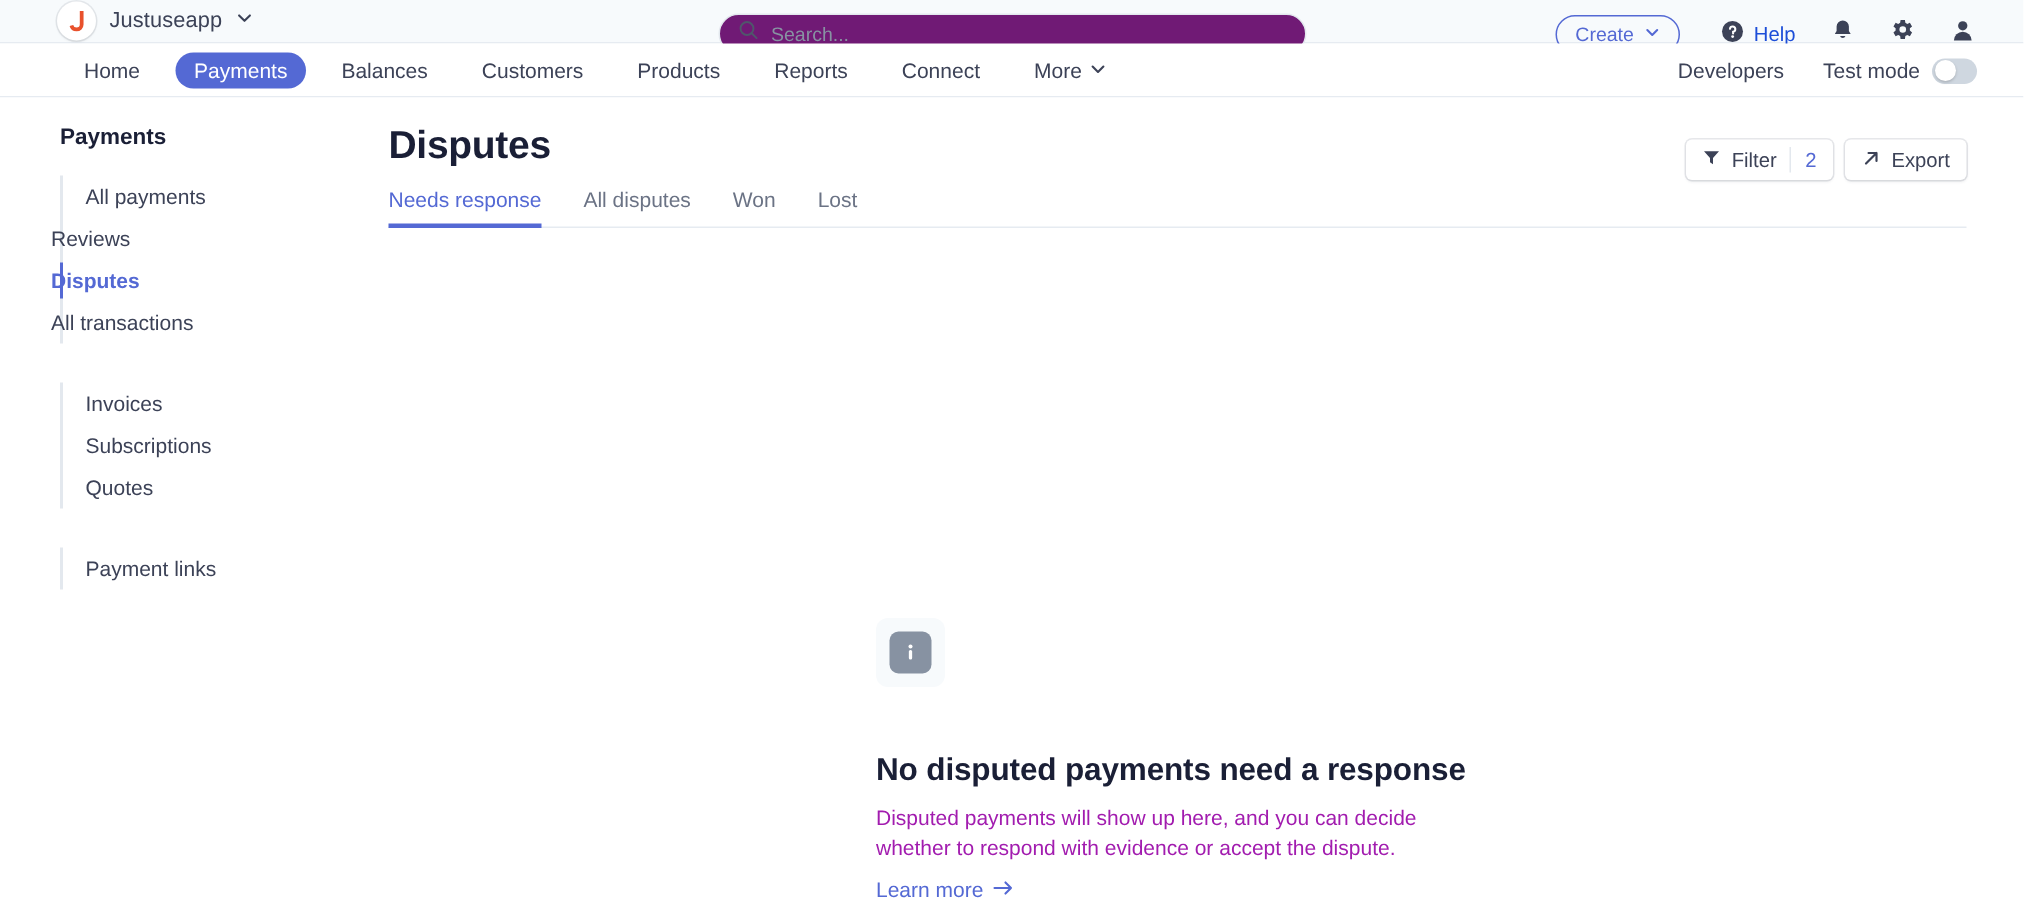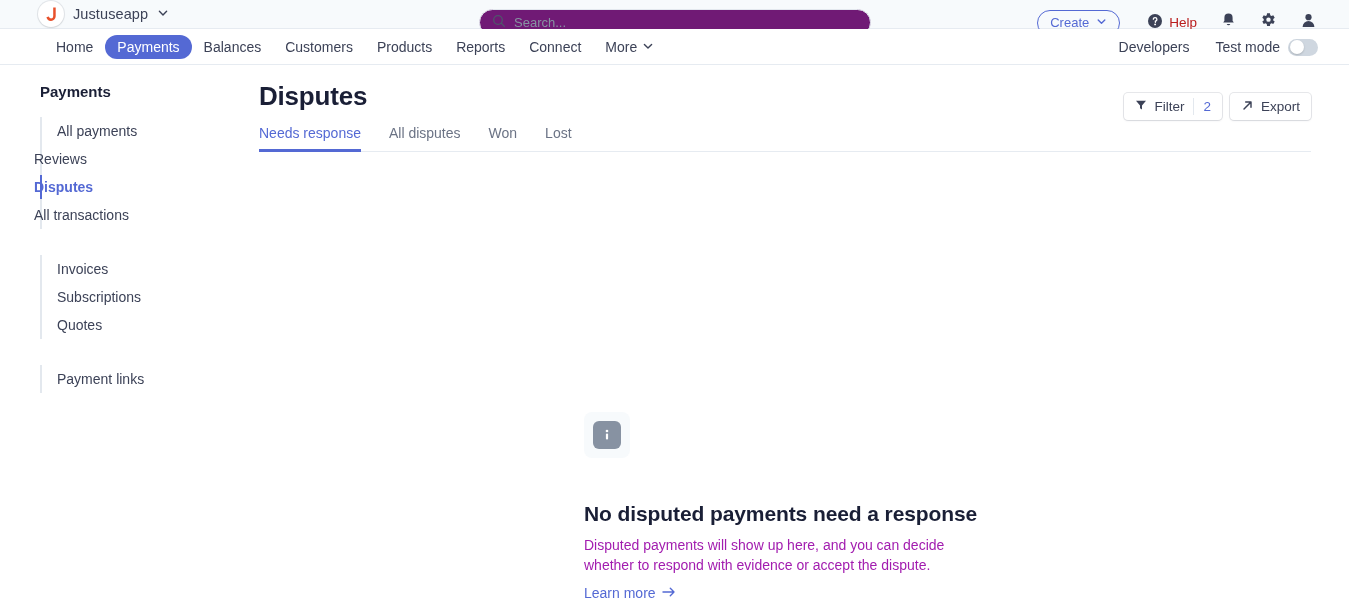--- a/index.html
+++ b/index.html
@@ -62,39 +62,39 @@
   .create-btn {
     display: flex; align-items: center; gap: 7px;
     height: 26px; padding: 0 12px;
     border: 1px solid #5469d4; border-radius: 13px;
     color: #5469d4; font-size: 13px; font-weight: 500;
     background: transparent; cursor: pointer;
   }
   .help-btn {
     display: flex; align-items: center; gap: 6px;
     margin-left: 27px; cursor: pointer;
-    color: #b91c1c; font-size: 13.5px;
+    color: #1d4ed8; font-size: 13.5px;
   }
   .icon-btn {
     margin-left: 23px; cursor: pointer;
     display: flex; align-items: center; justify-content: center;
     color: #3c4257;
   }
 
   
   .navbar {
     position: relative;
     height: 36px;
     background: #ffffff;
     border-bottom: 1px solid #e6ebf1;
     display: flex; align-items: center;
   }
   .nav-items {
     display: flex; align-items: center;
-    margin-left: 44px; gap: 0;
+    margin-left: 44px; gap: 12px;
   }
   .nav-item {
     font-size: 14px; color: #3c4257;
     padding: 4px 12px; border-radius: 12px;
     cursor: pointer; white-space: nowrap;
   }
   .nav-item.active {
     background: #5469d4; color: #ffffff; font-weight: 500;
   }
   .nav-item.more { display: flex; align-items: center; gap: 5px; }

